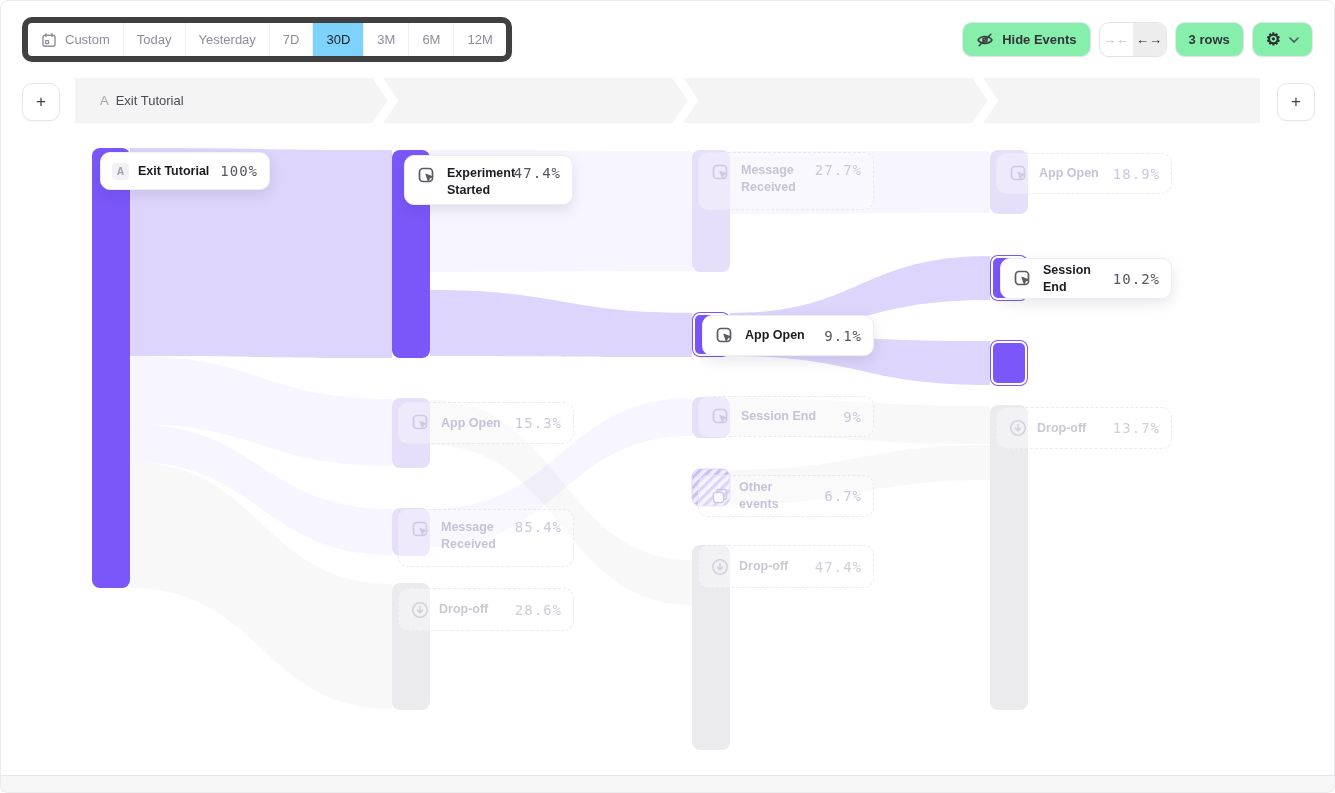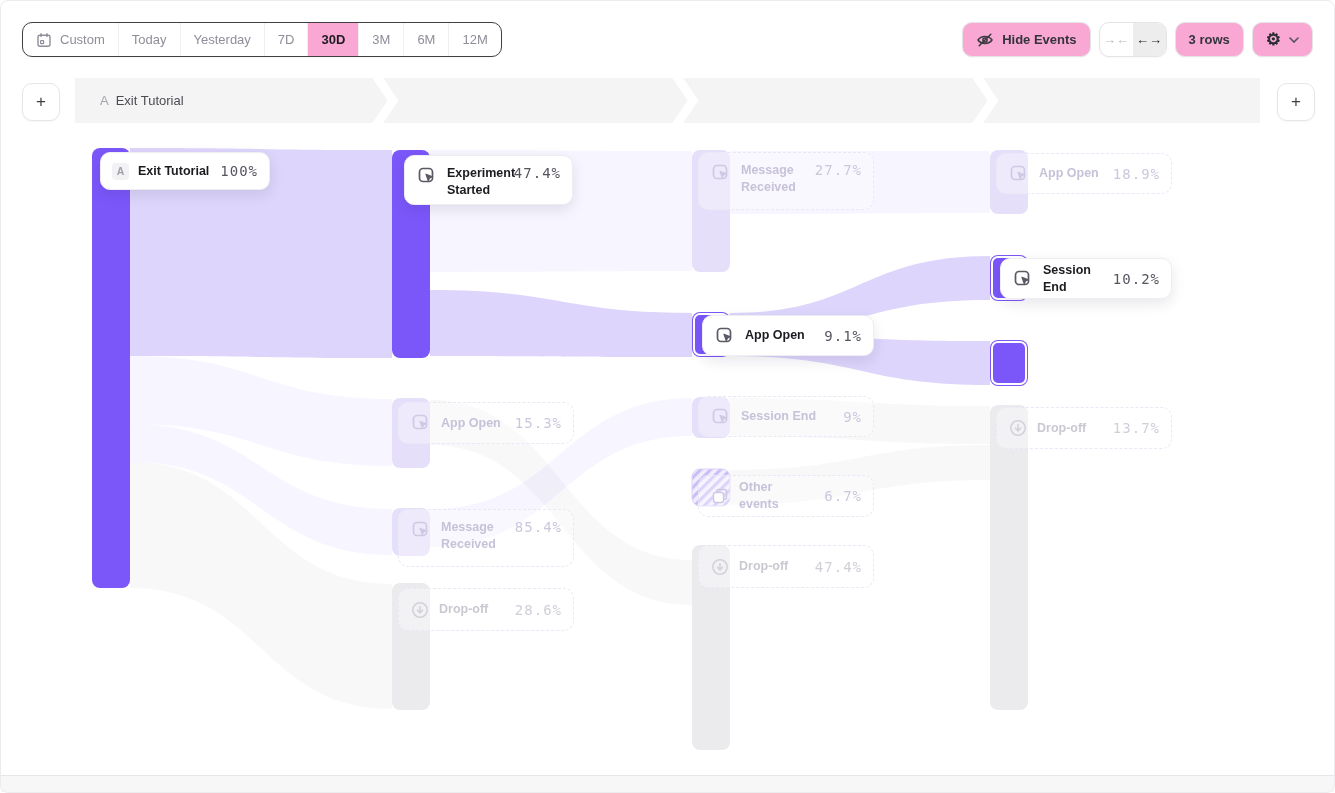--- a/index.html
+++ b/index.html
@@ -1,26 +1,26 @@
 <!DOCTYPE html>
 <html><head>
 <meta charset="utf-8">
 <style>
   html,body{margin:0;padding:0}
   body{width:1335px;height:793px;background:#fff;font-family:"Liberation Sans",sans-serif;position:relative;overflow:hidden}
   .frame{position:absolute;inset:0;border:1px solid #ececef;border-radius:8px;pointer-events:none;z-index:9}
 
   
   .toolbar{position:absolute;top:22px;left:22px;right:22px;height:35px;display:flex;justify-content:space-between;align-items:center;z-index:5}
-  .seg-group{display:flex;border:1px solid #404040;border-radius:10px;background:#fff;overflow:hidden;height:33px;box-shadow:0 1px 2px rgba(0,0,0,.03)}
+  .seg-group{display:flex;border:6px solid #404040;border-radius:10px;background:#fff;overflow:hidden;height:33px;box-shadow:0 1px 2px rgba(0,0,0,.03)}
   .seg{display:flex;align-items:center;gap:8px;padding:0 13px;font-size:13px;color:#8e8e99;border-right:1px solid #efeff1;cursor:pointer;white-space:nowrap}
   .seg:last-child{border-right:none}
-  .seg.active{background:#f9a8d4;color:#1c1c21;font-weight:700}
+  .seg.active{background:#7dd3fc;color:#1c1c21;font-weight:400}
   .right-tools{display:flex;gap:8px;align-items:center}
-  .tool-btn{display:flex;align-items:center;gap:8px;height:33px;padding:0 13px;border:1px solid #e4e4e7;border-radius:10px;background:#f9a8d4;font-size:13px;font-weight:600;color:#33333a;box-shadow:0 1px 2px rgba(0,0,0,.03);cursor:pointer}
+  .tool-btn{display:flex;align-items:center;gap:8px;height:33px;padding:0 13px;border:1px solid #e4e4e7;border-radius:10px;background:#86efac;font-size:13px;font-weight:600;color:#33333a;box-shadow:0 1px 2px rgba(0,0,0,.03);cursor:pointer}
   .toggle-group{display:flex;height:33px;border:1px solid #e4e4e7;border-radius:10px;overflow:hidden;background:#fff;box-shadow:0 1px 2px rgba(0,0,0,.03)}
   .toggle-seg{width:33px;display:flex;align-items:center;justify-content:center;font-size:13px;color:#bcbcc4;cursor:pointer}
   .toggle-seg.active{background:#ededee;color:#1c1c21;font-weight:700}
   .chev{display:flex;align-items:center}
   .gear-glyph{font-size:17px;line-height:1;color:#2c2c33}
 
   
   .plus-btn{position:absolute;top:83px;width:36px;height:36px;border:1px solid #e6e6e9;border-radius:10px;background:#fff;display:flex;align-items:center;justify-content:center;font-size:17px;color:#3f3f46;box-shadow:0 1px 2px rgba(0,0,0,.04);z-index:5;cursor:pointer}
   .step-band{position:absolute;top:78px;left:75px;width:1185px;height:45px;background:#f4f4f5;z-index:4;overflow:hidden}
   .step-label-wrap{position:absolute;left:25px;top:0;height:45px;display:flex;align-items:center;gap:7px;font-size:13px}

